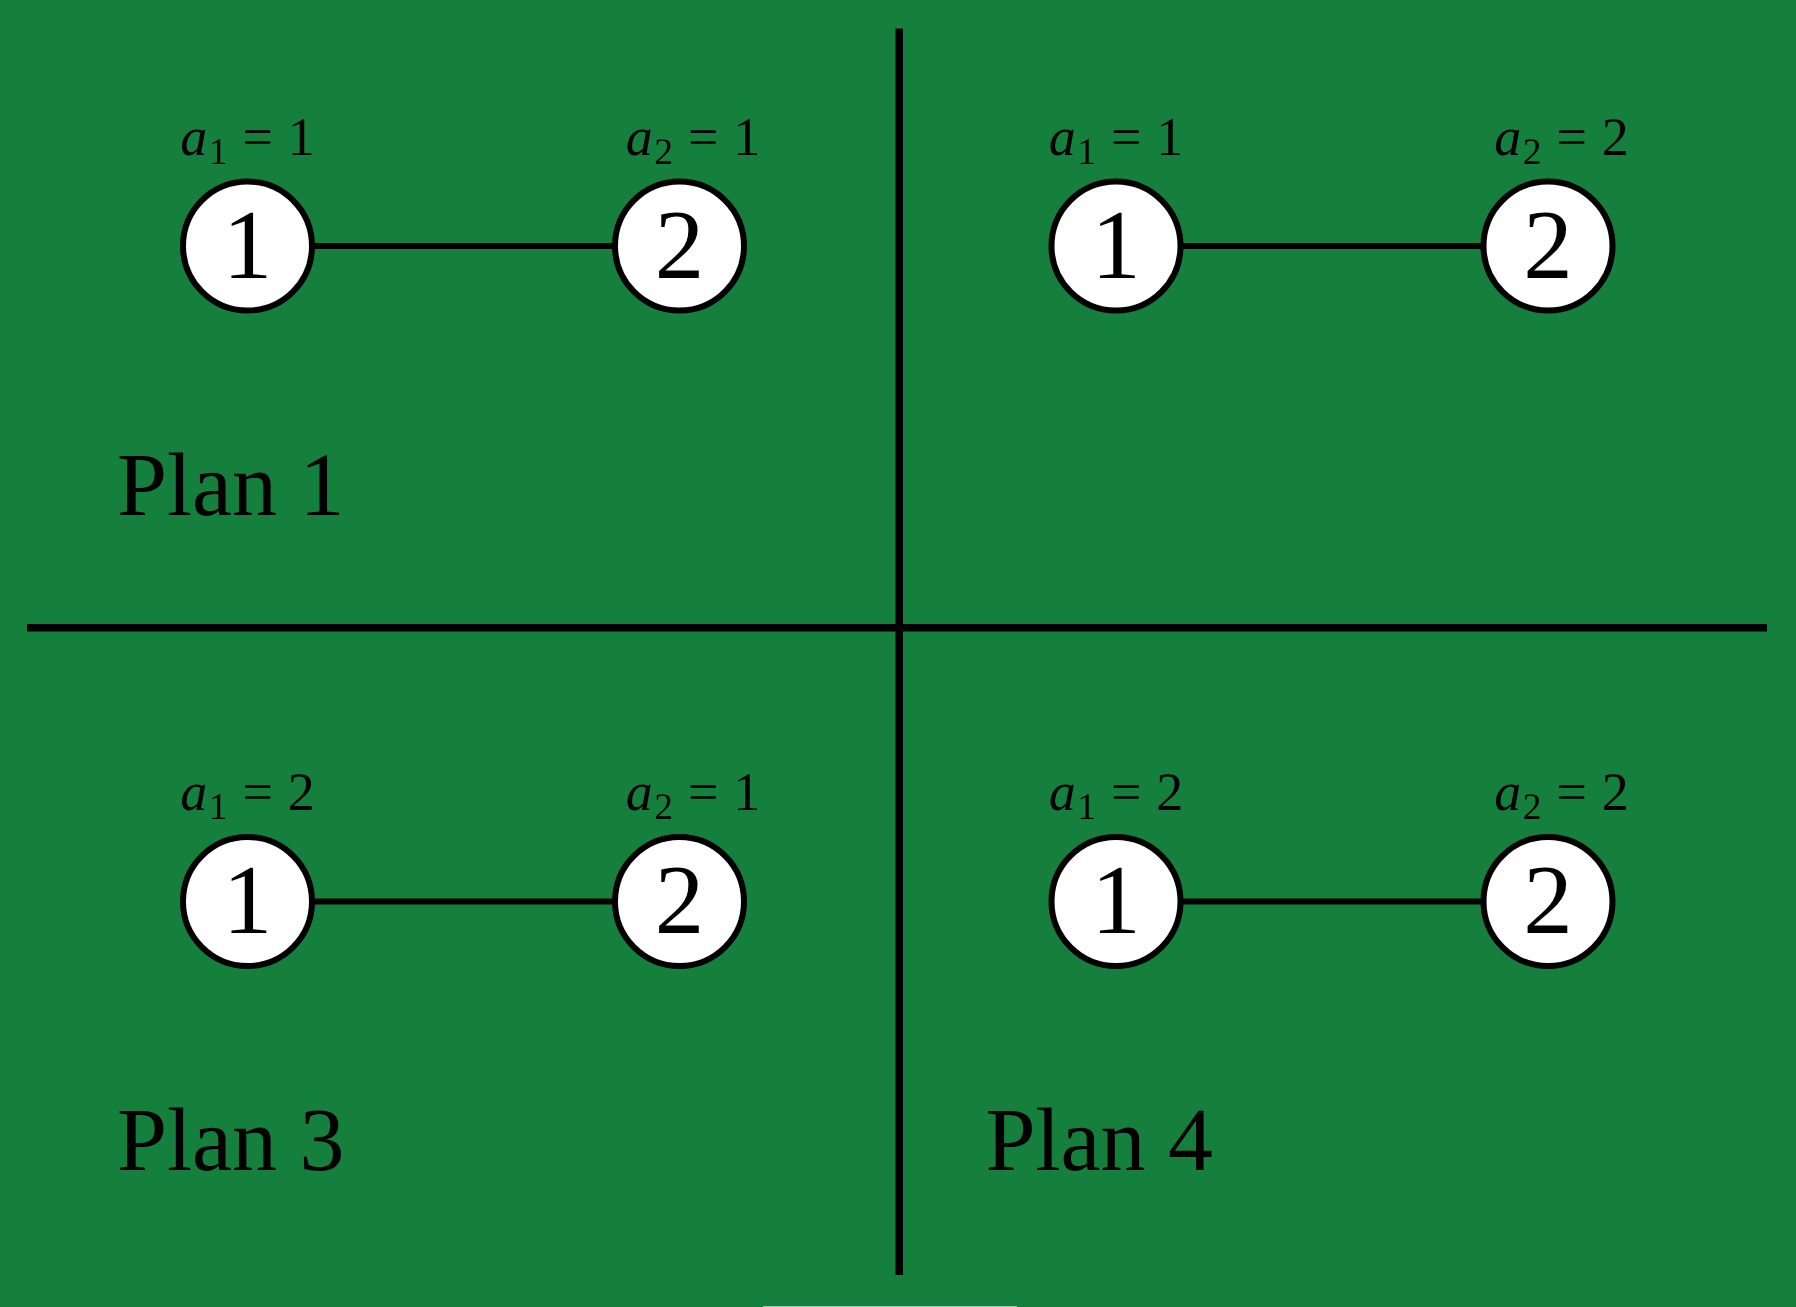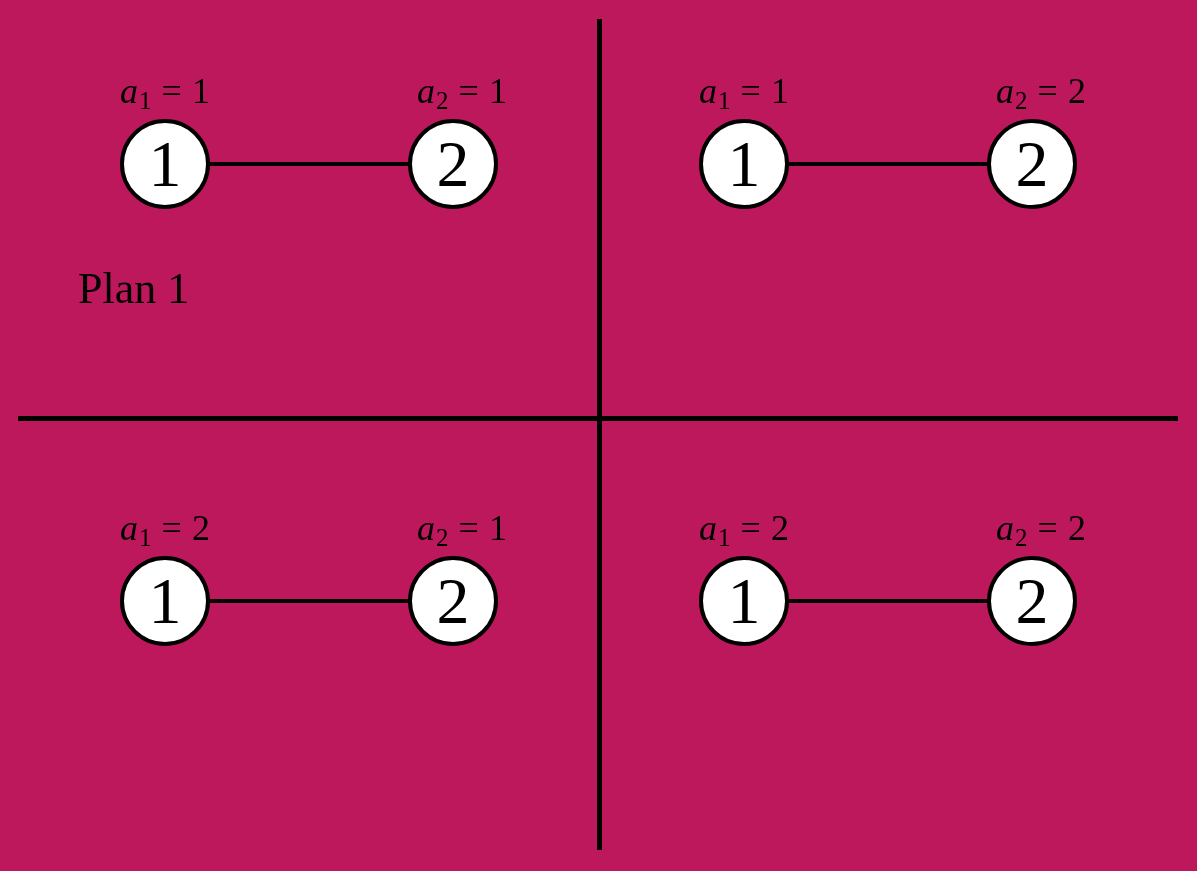--- a/index.html
+++ b/index.html
@@ -4,21 +4,21 @@
 <style>
   html, body {
     margin: 0;
     padding: 0;
     background: #ffffff;
   }
   .canvas {
     position: relative;
     width: 1197px;
     height: 871px;
-    background: #be185d;
+    background: #15803d;
     overflow: hidden;
     font-family: "Liberation Serif", serif;
     color: #000000;
   }
   .divider-v {
     position: absolute;
     left: 597px;
     top: 19px;
     width: 5px;
     height: 831px;
@@ -90,22 +90,22 @@
     justify-content: center;
     font-size: 66px;
     line-height: 1;
   }
   .node-1 { left: 120px; }
   .node-2 { left: 408px; }
 
   .plan-name {
     position: absolute;
     left: 78px;
-    top: 263px;
-    font-size: 44px;
+    top: 287px;
+    font-size: 60px;
     line-height: 1.2;
     white-space: nowrap;
   }
 </style>
 </head>
 <body>
 
 <div class="canvas">
 
   <section class="quadrant q-tl">
@@ -136,30 +136,32 @@
   <section class="quadrant q-bl">
     <div class="node-label label-1"><span class="var">a</span><span class="sub">1</span><span class="eq">=</span><span class="val">2</span></div>
     <div class="node-label label-2"><span class="var">a</span><span class="sub">2</span><span class="eq">=</span><span class="val">1</span></div>
     <div class="edge"></div>
     <div class="node node-1">
         <span class="node-id">1</span>
       </div>
     <div class="node node-2">
         <span class="node-id">2</span>
       </div>
+    <div class="plan-name">Plan 3</div>
   </section>
 
   <section class="quadrant q-br">
     <div class="node-label label-1"><span class="var">a</span><span class="sub">1</span><span class="eq">=</span><span class="val">2</span></div>
     <div class="node-label label-2"><span class="var">a</span><span class="sub">2</span><span class="eq">=</span><span class="val">2</span></div>
     <div class="edge"></div>
     <div class="node node-1">
         <span class="node-id">1</span>
       </div>
     <div class="node node-2">
         <span class="node-id">2</span>
       </div>
+    <div class="plan-name">Plan 4</div>
   </section>
 
   <div class="divider-v"></div>
   <div class="divider-h"></div>
 
 </div>
 
 </body></html>

